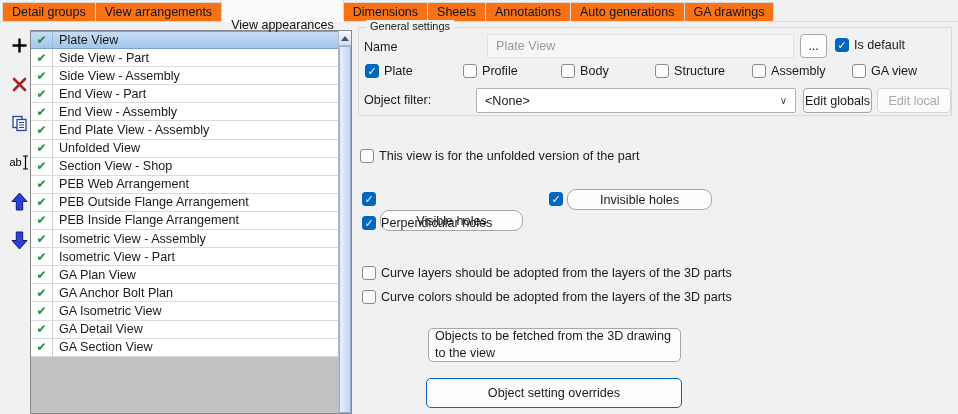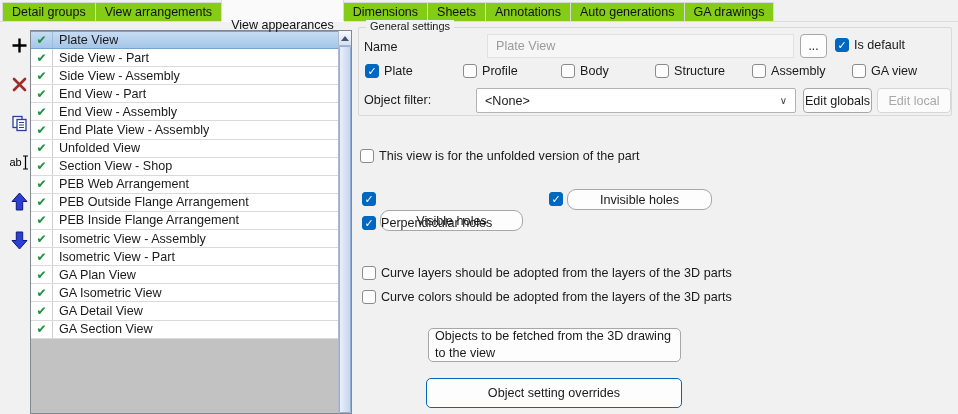--- a/index.html
+++ b/index.html
@@ -3,21 +3,21 @@
 <meta charset="utf-8">
 <style>
   * { margin:0; padding:0; box-sizing:border-box; }
   html,body { width:958px; height:414px; }
   body { font-family:"Liberation Sans","DejaVu Sans",sans-serif; background:#f1f1f1; position:relative;
          width:958px; height:414px; overflow:hidden; color:#1a1a1a; }
 
   
   .tabbar { position:absolute; left:0; top:0; right:0; height:22px; display:flex; align-items:flex-end;
             border-bottom:1px solid #dcdcdc; padding-left:2px; }
-  .tab { font-size:12.5px; padding:2px 9px 3px; background:#84cc16; border:1px solid #d9d9d9;
+  .tab { font-size:12.5px; padding:2px 9px 3px; background:#f97316; border:1px solid #d9d9d9;
          border-bottom:none; height:19px; margin-right:-1px; white-space:nowrap; color:#111; cursor:default; }
   .tab.active { background:#fafafa; height:22px; position:relative; z-index:2; padding-top:20px;
                 box-shadow:0 1px 0 #fafafa; }
 
   
   .ltb { position:absolute; left:0; top:30px; width:30px; bottom:0; display:flex; flex-direction:column;
          align-items:flex-end; gap:21px; padding-top:6px; }
   .tbtn { width:22px; height:18px; display:flex; align-items:center; justify-content:center; cursor:default; }
 
   
@@ -179,20 +179,24 @@
     <div class="row">
         <span class="chkcell"></span>
         <span class="rlabel">Isometric View - Part</span>
       </div>
     <div class="row">
         <span class="chkcell"></span>
         <span class="rlabel">GA Plan View</span>
       </div>
     <div class="row">
         <span class="chkcell"></span>
+        <span class="rlabel">GA Anchor Bolt Plan</span>
+      </div>
+    <div class="row">
+        <span class="chkcell"></span>
         <span class="rlabel">GA Isometric View</span>
       </div>
     <div class="row">
         <span class="chkcell"></span>
         <span class="rlabel">GA Detail View</span>
       </div>
     <div class="row">
         <span class="chkcell"></span>
         <span class="rlabel">GA Section View</span>
       </div>

